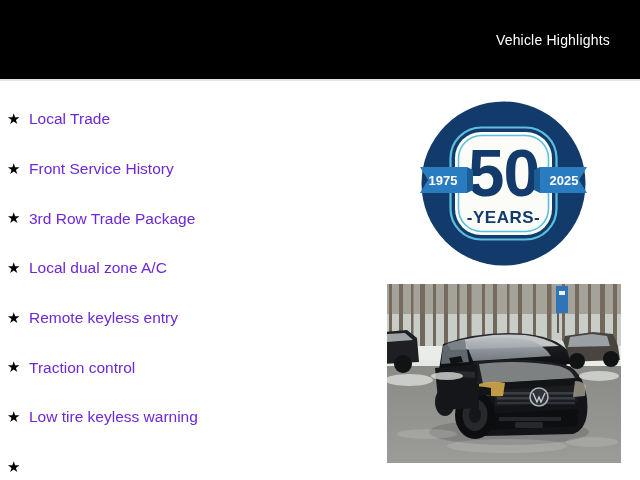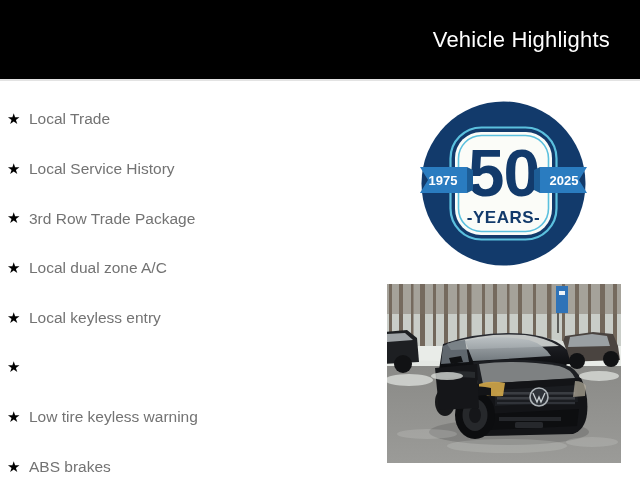--- a/index.html
+++ b/index.html
@@ -23,21 +23,21 @@
     width: 640px;
     height: 79px;
     background: #000000;
     box-sizing: border-box;
   }
   #header-title {
     position: absolute;
     right: 30px;
     top: 29px;
     color: #ffffff;
-    font-size: 22px;
+    font-size: 14px;
     line-height: 22px;
     letter-spacing: 0.2px;
     white-space: nowrap;
   }
   #header-rule {
     position: absolute;
     left: 0;
     top: 79px;
     width: 640px;
     height: 2px;
@@ -64,21 +64,21 @@
   .highlight-bullet {
     position: absolute;
     left: 7px;
     top: 50%;
     transform: translateY(-52%);
     color: #000000;
     font-size: 15px;
     line-height: 15px;
   }
   .highlight-label {
-    color: #737373;
+    color: #6d28d9;
     font-size: 15.5px;
     line-height: 19px;
     white-space: nowrap;
   }
 
   
   #badge-50-years {
     position: absolute;
     left: 421px;
     top: 101px;
@@ -107,44 +107,44 @@
 </div>
 <div id="header-rule"></div>
 
 <ul id="highlights-list">
   <li class="highlight-item">
     <span class="highlight-bullet">★</span>
     <span class="highlight-label">Local Trade</span>
   </li>
   <li class="highlight-item">
     <span class="highlight-bullet">★</span>
-    <span class="highlight-label">Local Service History</span>
+    <span class="highlight-label">Front Service History</span>
   </li>
   <li class="highlight-item">
     <span class="highlight-bullet">★</span>
     <span class="highlight-label">3rd Row Trade Package</span>
   </li>
   <li class="highlight-item">
     <span class="highlight-bullet">★</span>
     <span class="highlight-label">Local dual zone A/C</span>
   </li>
   <li class="highlight-item">
     <span class="highlight-bullet">★</span>
-    <span class="highlight-label">Local keyless entry</span>
-  </li>
-  <li class="highlight-item">
-    <span class="highlight-bullet">★</span>
+    <span class="highlight-label">Remote keyless entry</span>
+  </li>
+  <li class="highlight-item">
+    <span class="highlight-bullet">★</span>
+    <span class="highlight-label">Traction control</span>
   </li>
   <li class="highlight-item">
     <span class="highlight-bullet">★</span>
     <span class="highlight-label">Low tire keyless warning</span>
   </li>
   <li class="highlight-item">
     <span class="highlight-bullet">★</span>
-    <span class="highlight-label">ABS brakes</span>
   </li>
 </ul>
 
 <div id="badge-50-years">
   <svg id="badge-svg" viewBox="0 0 165 165" xmlns="http://www.w3.org/2000/svg">
 
     <circle cx="82.5" cy="82.5" r="82" fill="#123a6b"></circle>
 
     <rect x="34" y="31" width="97" height="103" rx="26" ry="26" fill="#fbfcf8"></rect>
 

